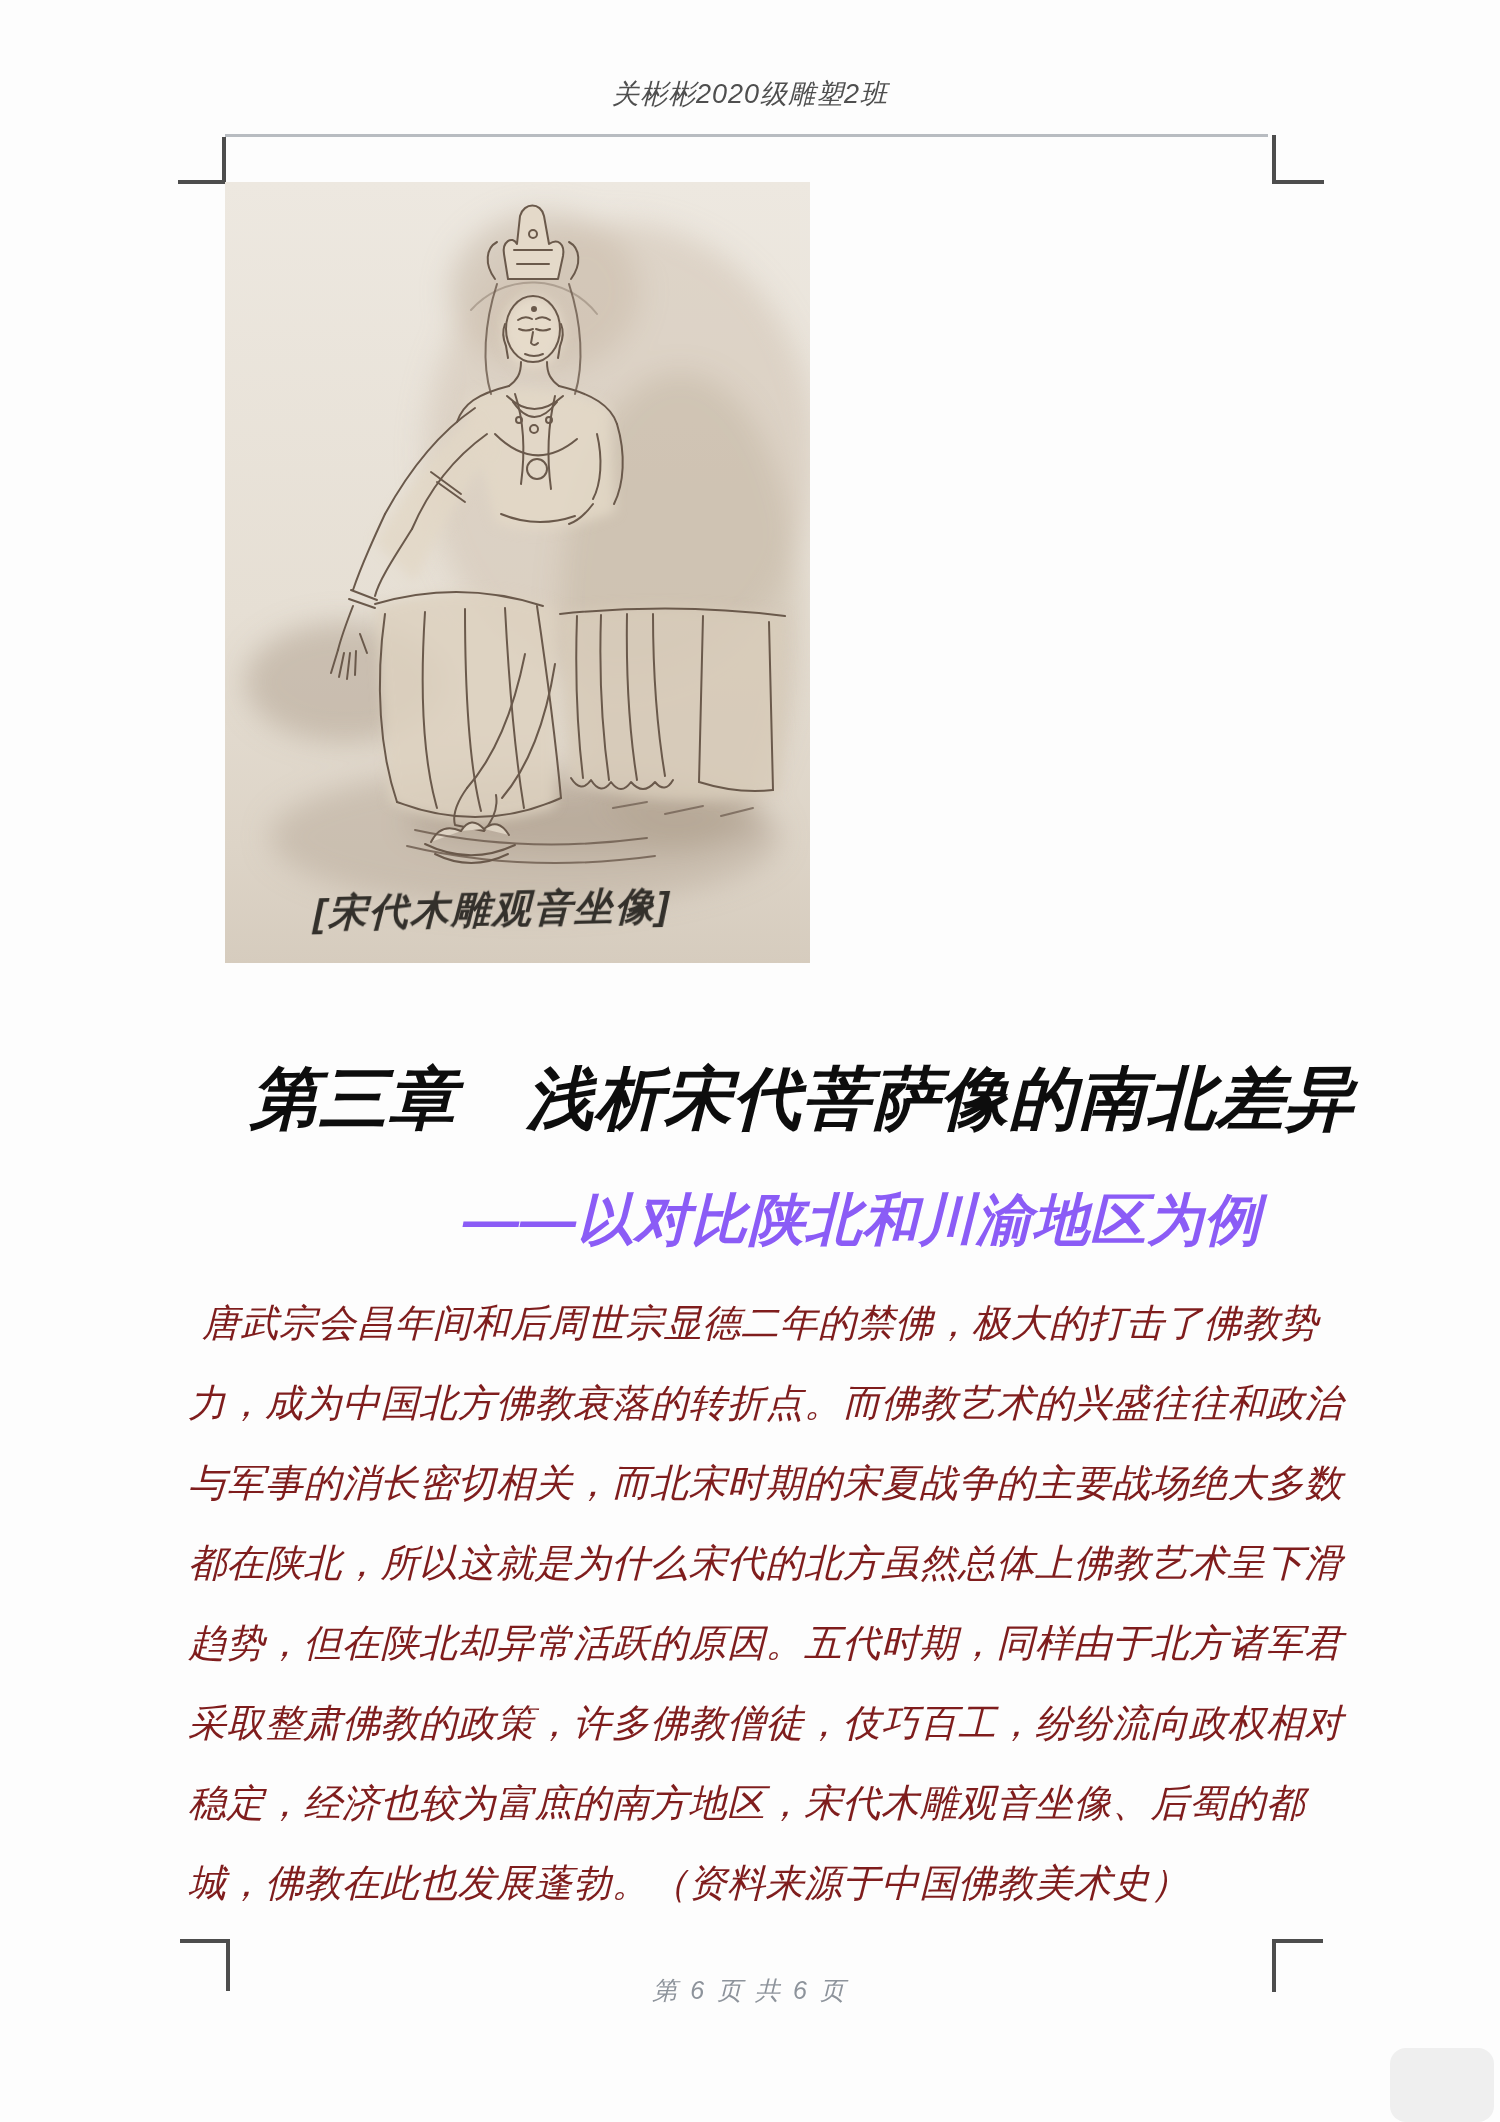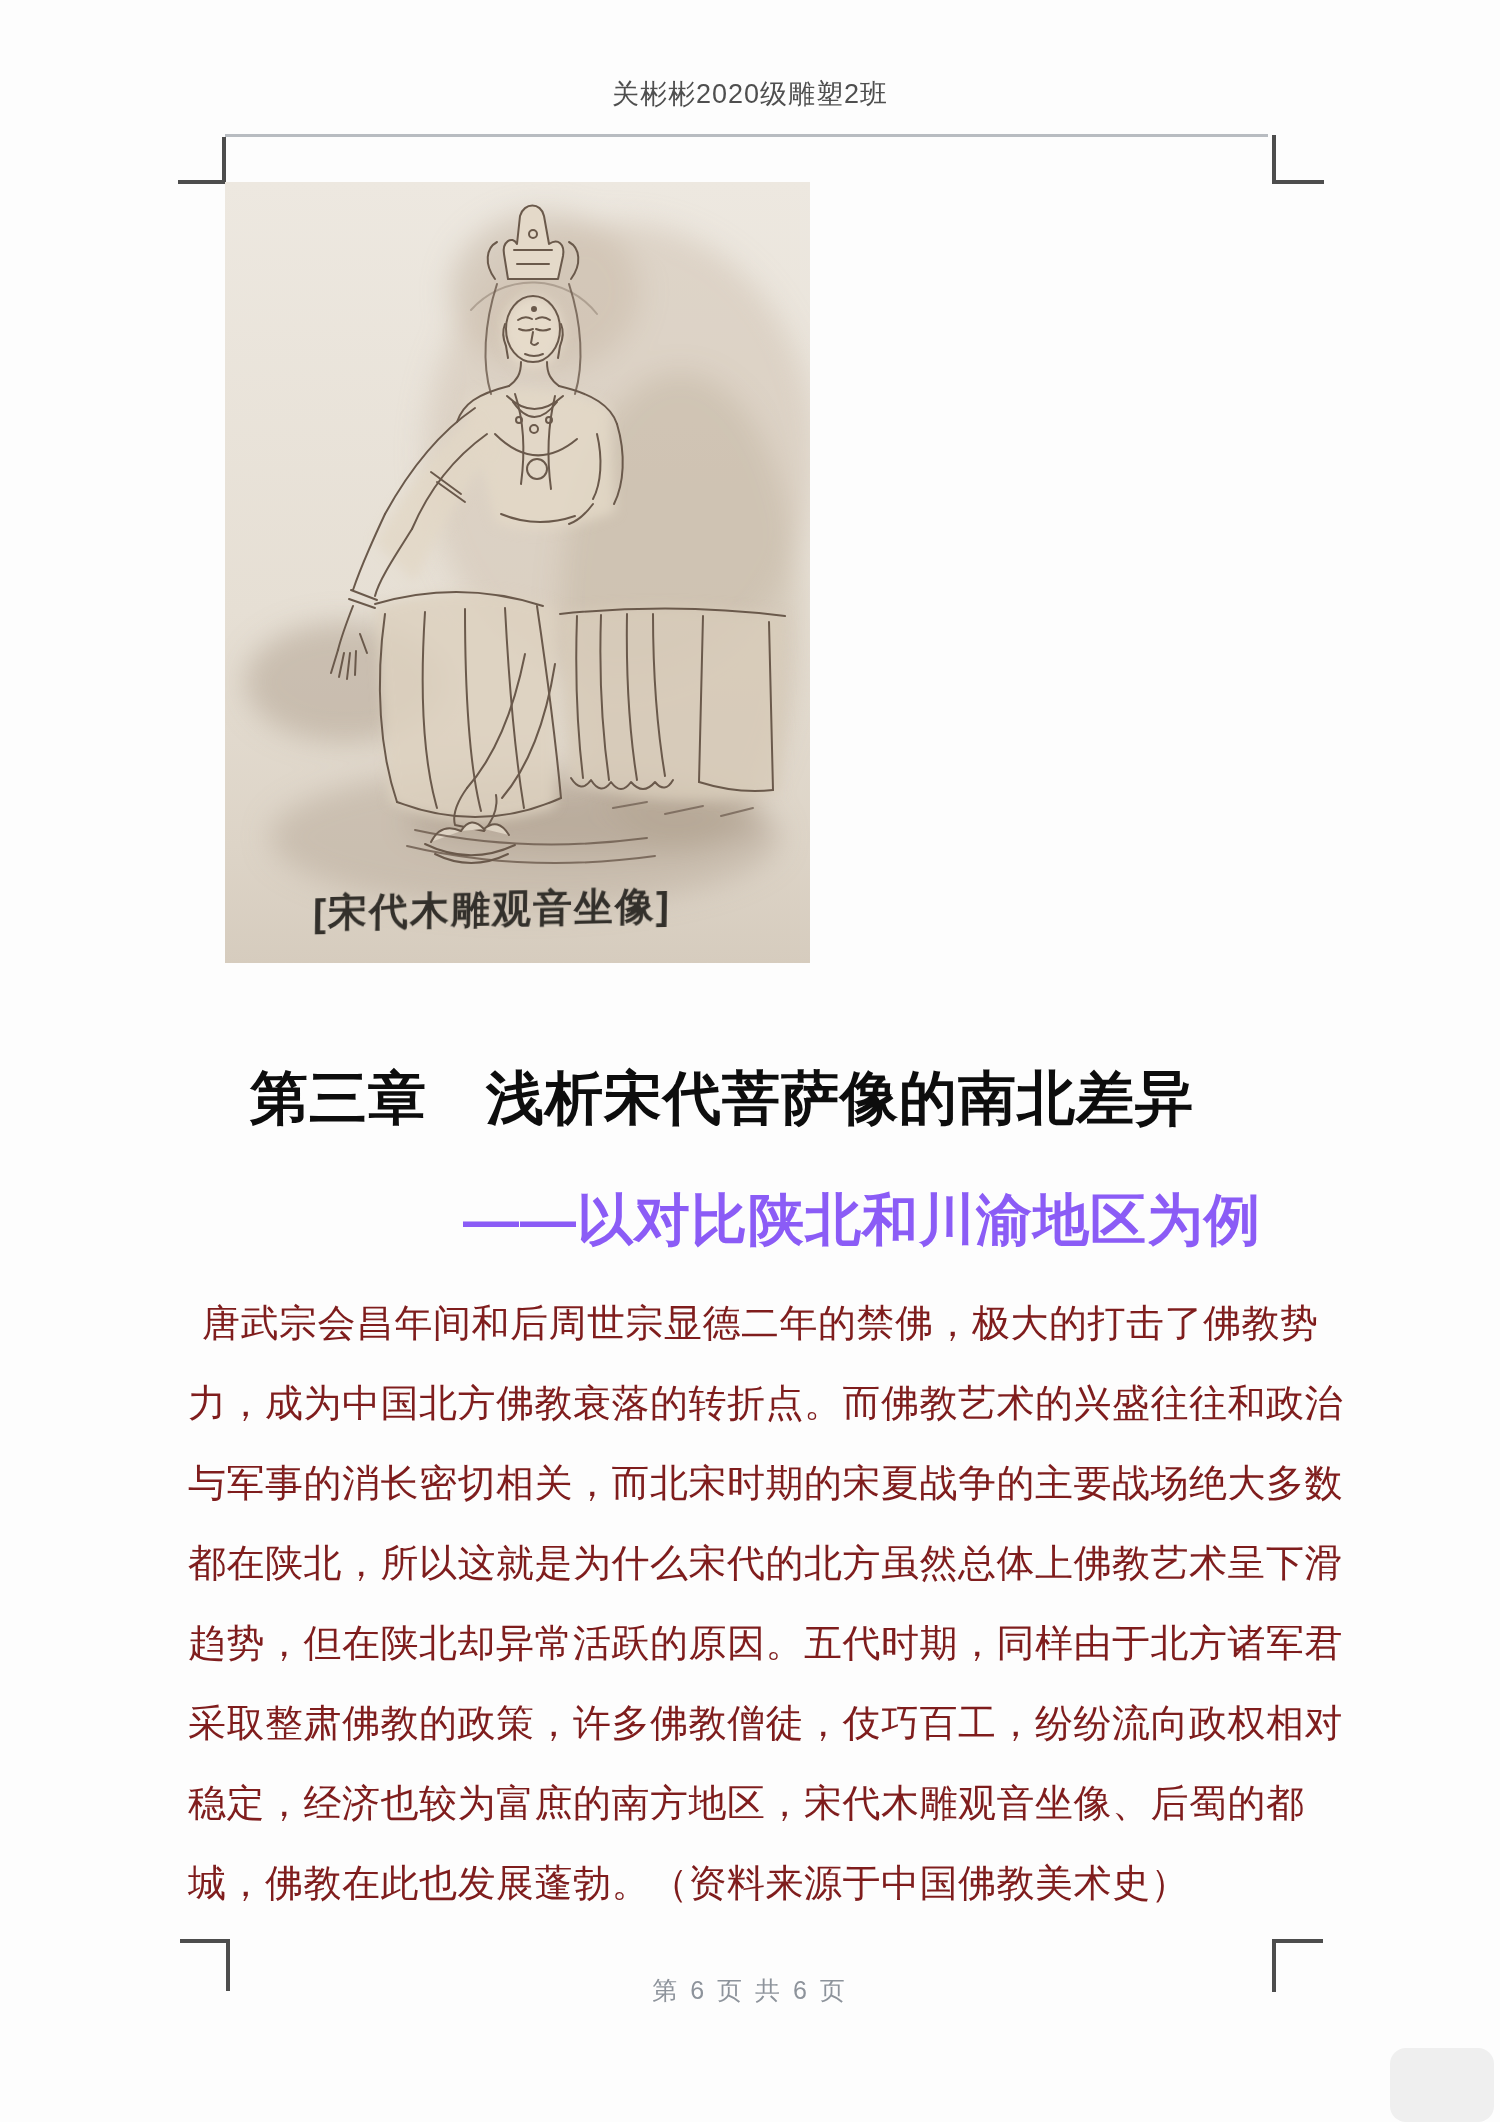--- a/index.html
+++ b/index.html
@@ -2,20 +2,21 @@
 <html><head>
 <meta charset="utf-8">
 <style>
   html,body{margin:0;padding:0;background:#ffffff;}
   .page{
     position:relative;
     width:1500px;height:2122px;
     background:#fdfdfd;
     overflow:hidden;
     font-family:"Liberation Sans","DejaVu Sans",sans-serif;
+    font-style:italic;
   }
   
   .header-title{
     position:absolute;top:76px;left:0;width:1500px;
     text-align:center;font-size:27px;color:#4f4f4f;letter-spacing:1px;
   }
   .header-rule{
     position:absolute;top:134px;left:225px;width:1043px;height:3px;
     background:#b8bcc1;
   }
@@ -32,21 +33,21 @@
   }
   .figure svg{position:absolute;left:0;top:0;}
   .figure-caption{
     position:absolute;left:88px;top:700px;width:420px;
     font-size:39px;color:#33302b;font-weight:600;letter-spacing:2px;
     transform:rotate(-1.2deg) skewX(-2deg);
   }
   
   .chapter-line1{
     position:absolute;left:250px;top:1068px;
-    font-size:58px;line-height:60px;font-weight:800;color:#0d0d0d;letter-spacing:1px;
+    font-size:68px;line-height:60px;font-weight:800;color:#0d0d0d;letter-spacing:1px;
   }
   .chapter-line2{
     position:absolute;left:463px;top:1190px;
     font-size:56px;line-height:60px;font-weight:800;color:#8b5cf6;letter-spacing:1px;
   }
   
   .body-block{
     position:absolute;left:188px;top:1283px;width:1062px;
     color:#7f1d1d;font-size:38px;
   }

